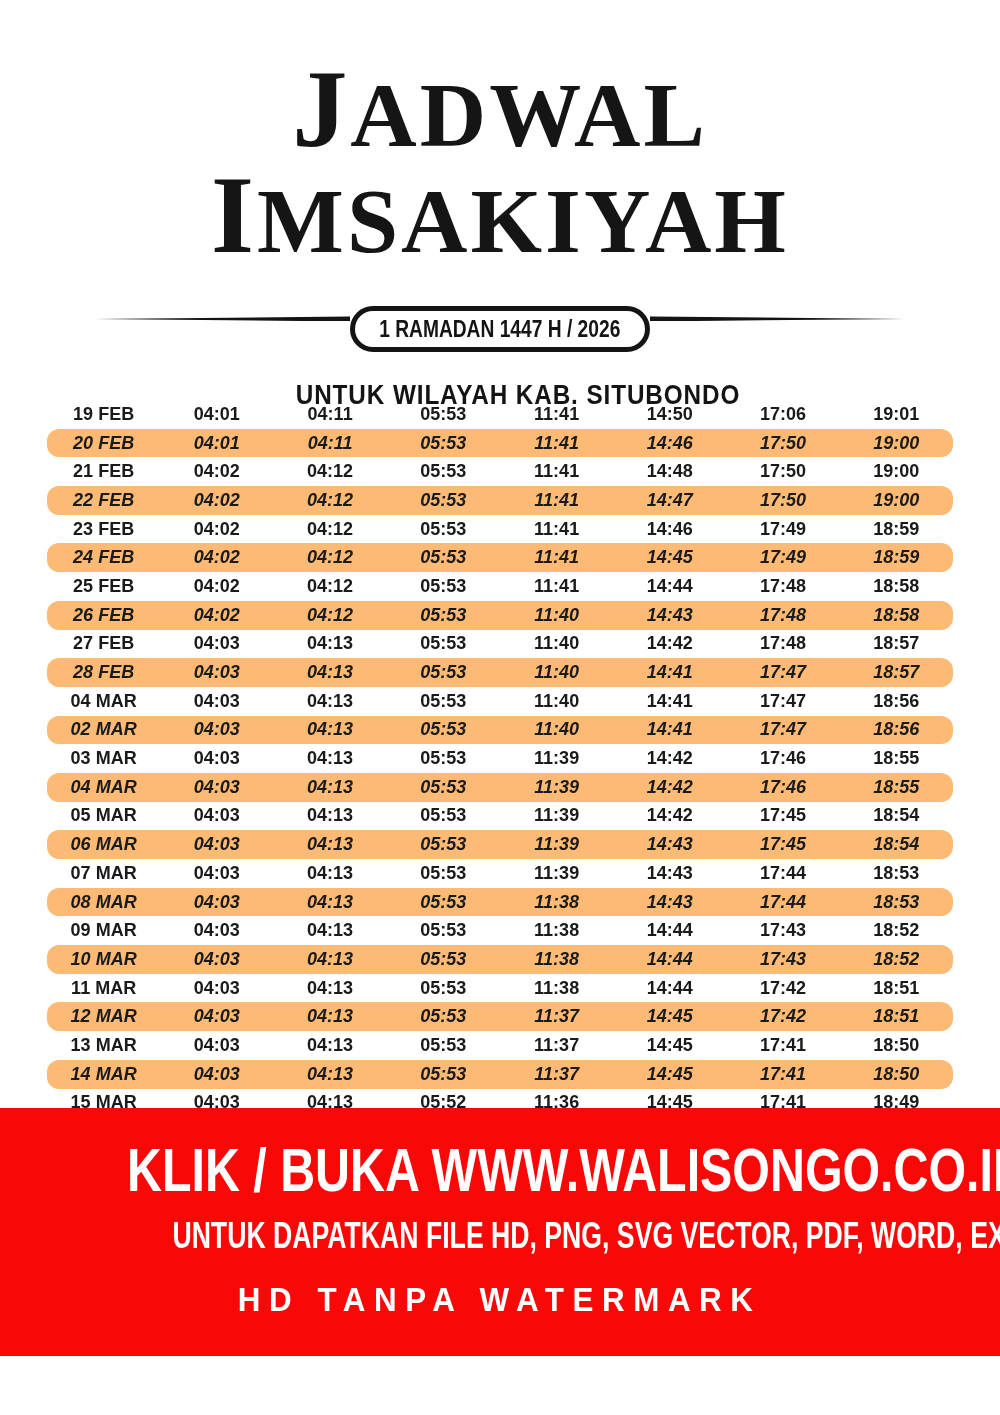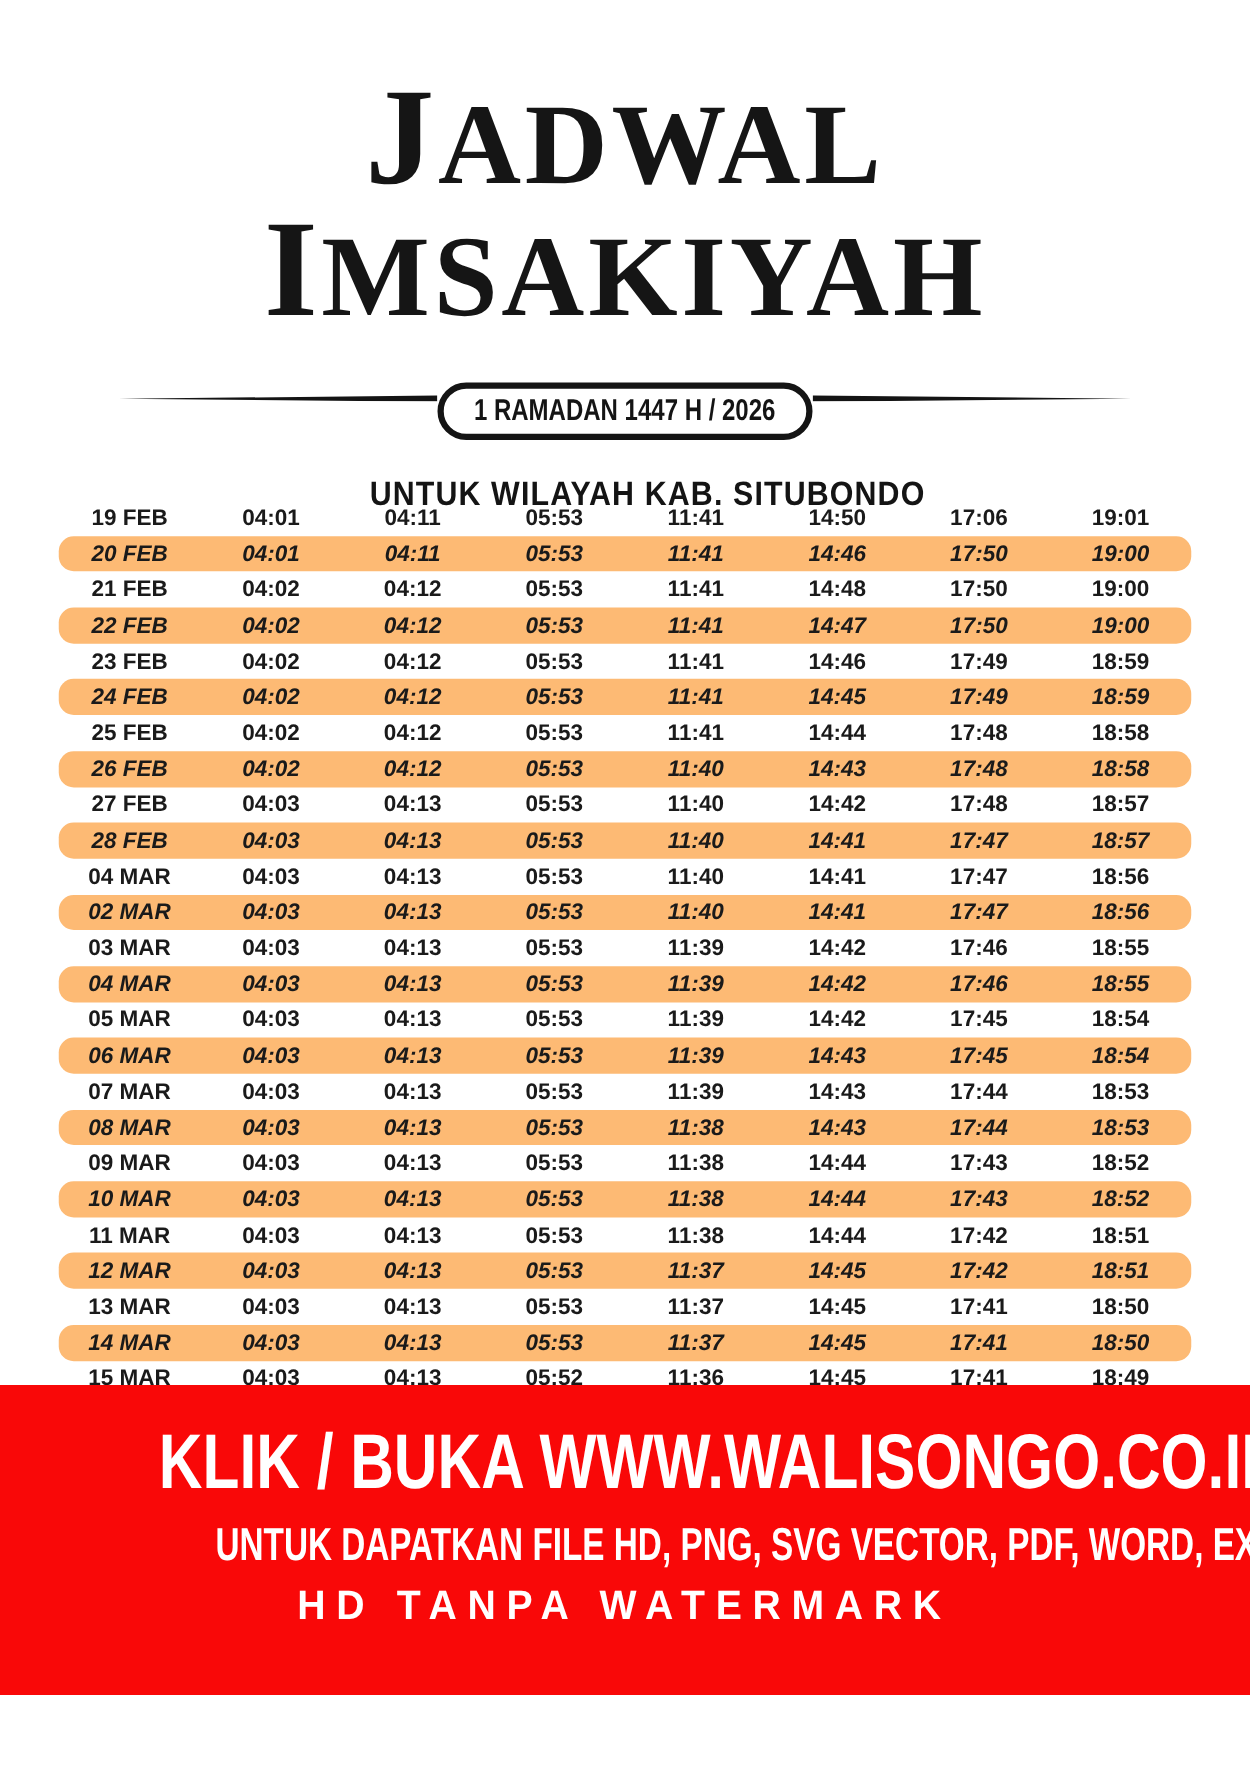--- a/index.html
+++ b/index.html
@@ -59,21 +59,21 @@
   
   .footer {
     position:absolute; left:0; right:0; bottom:0; height:248px;
     background:#f90808; text-align:center; color:#ffffff;
   }
   .squeeze { display:inline-block; white-space:nowrap; font-weight:700; }
   .f1 { margin-top:26px; }
   .f1 .squeeze { font-size:62px; transform:scaleX(0.78); letter-spacing:0px; }
   .f2 { margin-top:10px; }
   .f2 .squeeze { font-size:37px; transform:scaleX(0.72); }
-  .f3 { margin-top:8px; }
+  .f3 { margin-top:24px; }
   .f3 .squeeze { font-size:33px; transform:scaleX(0.95); letter-spacing:9px; }
 </style>
 </head>
 <body>
 
 <div class="page">
 
   <div class="title-wrap">
     <div class="title-line">JADWAL</div>
     <div class="title-line">IMSAKIYAH</div>

